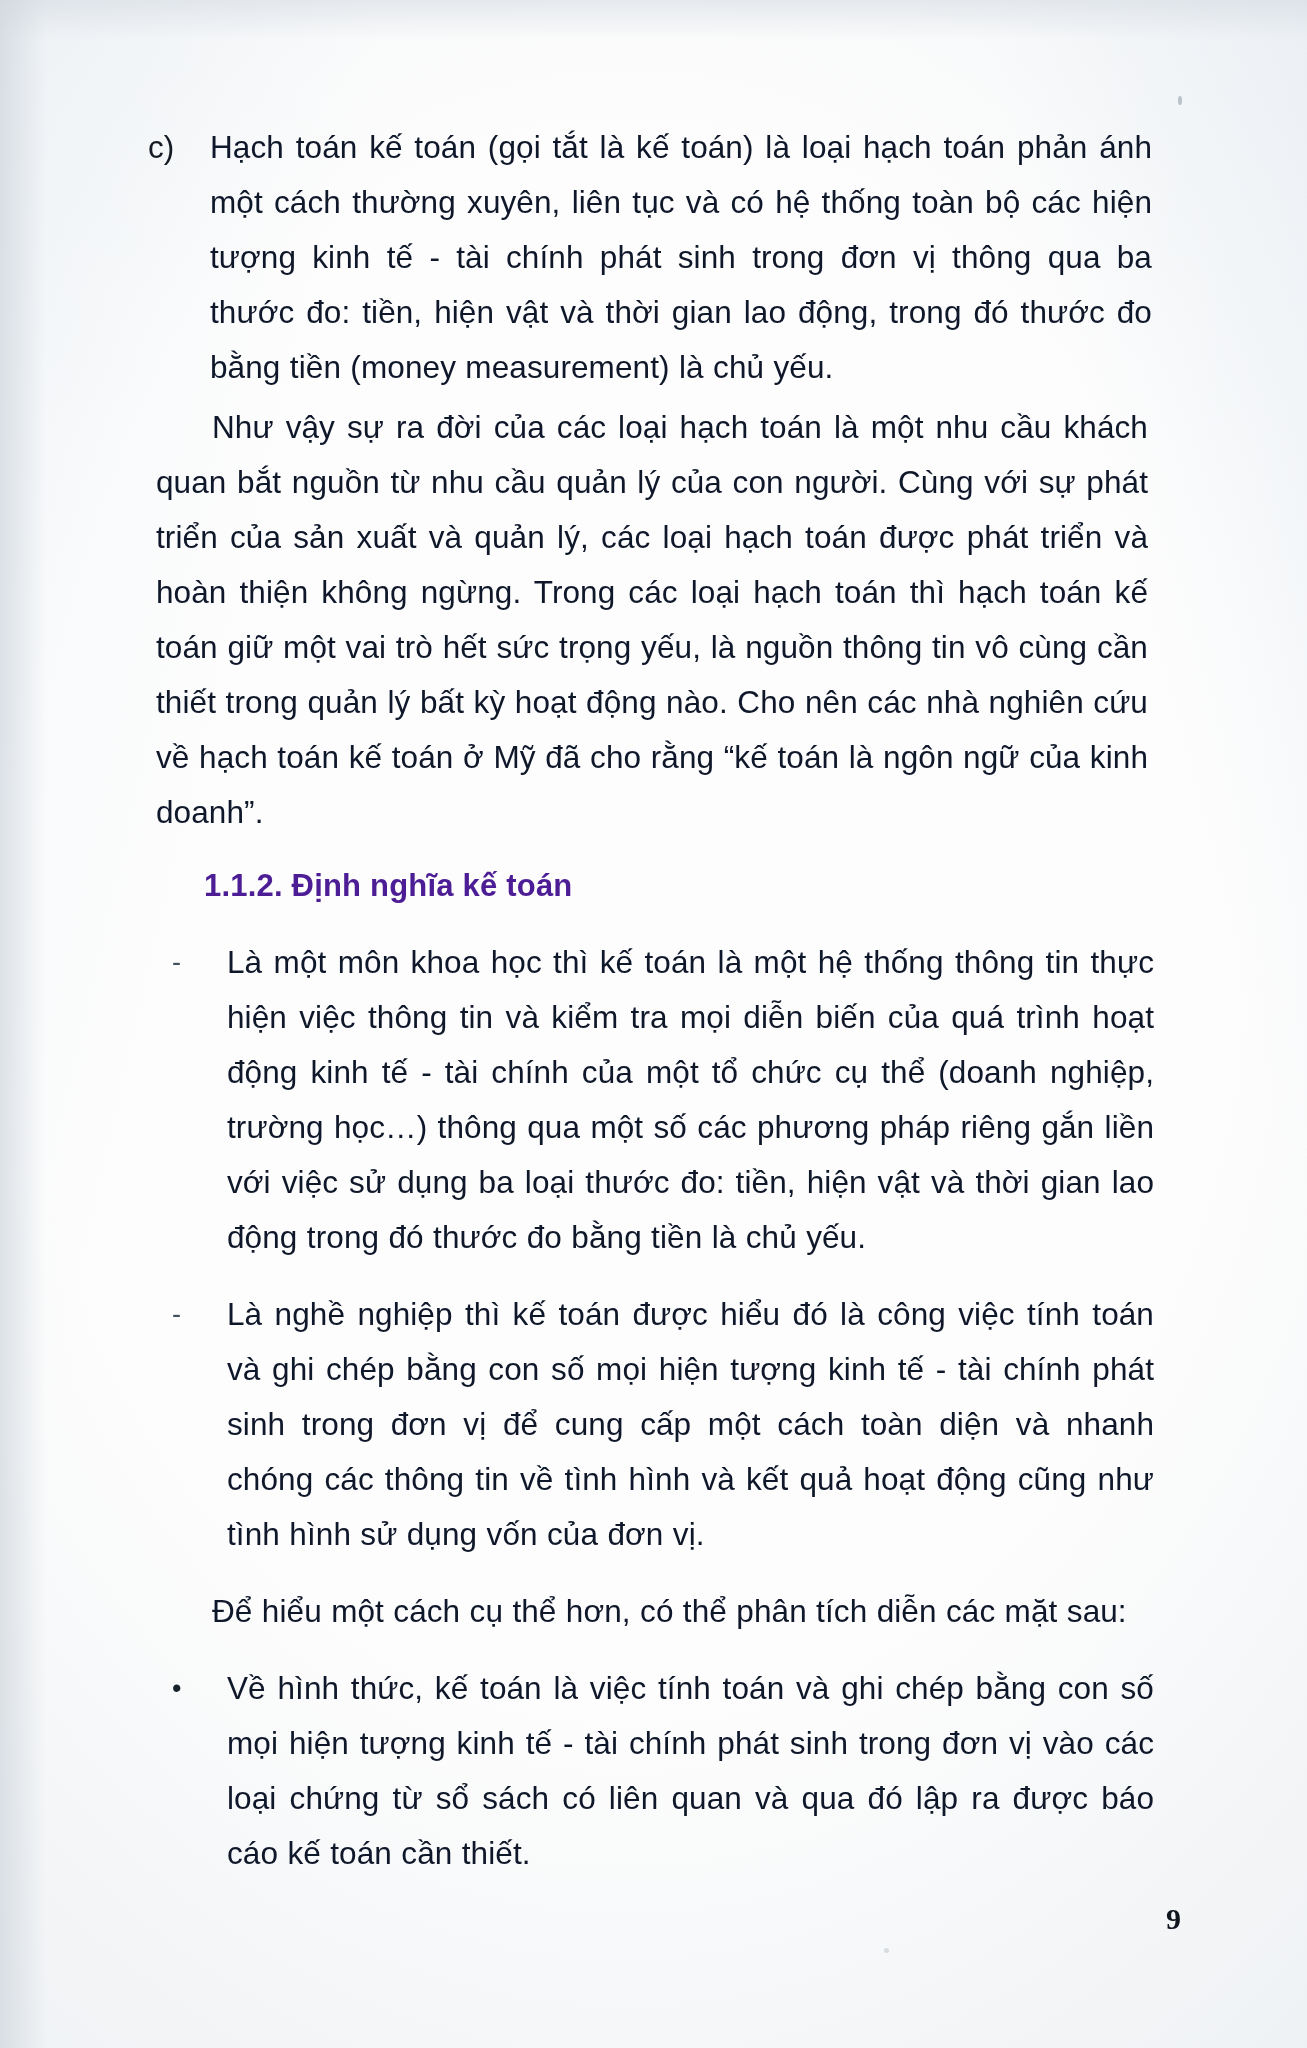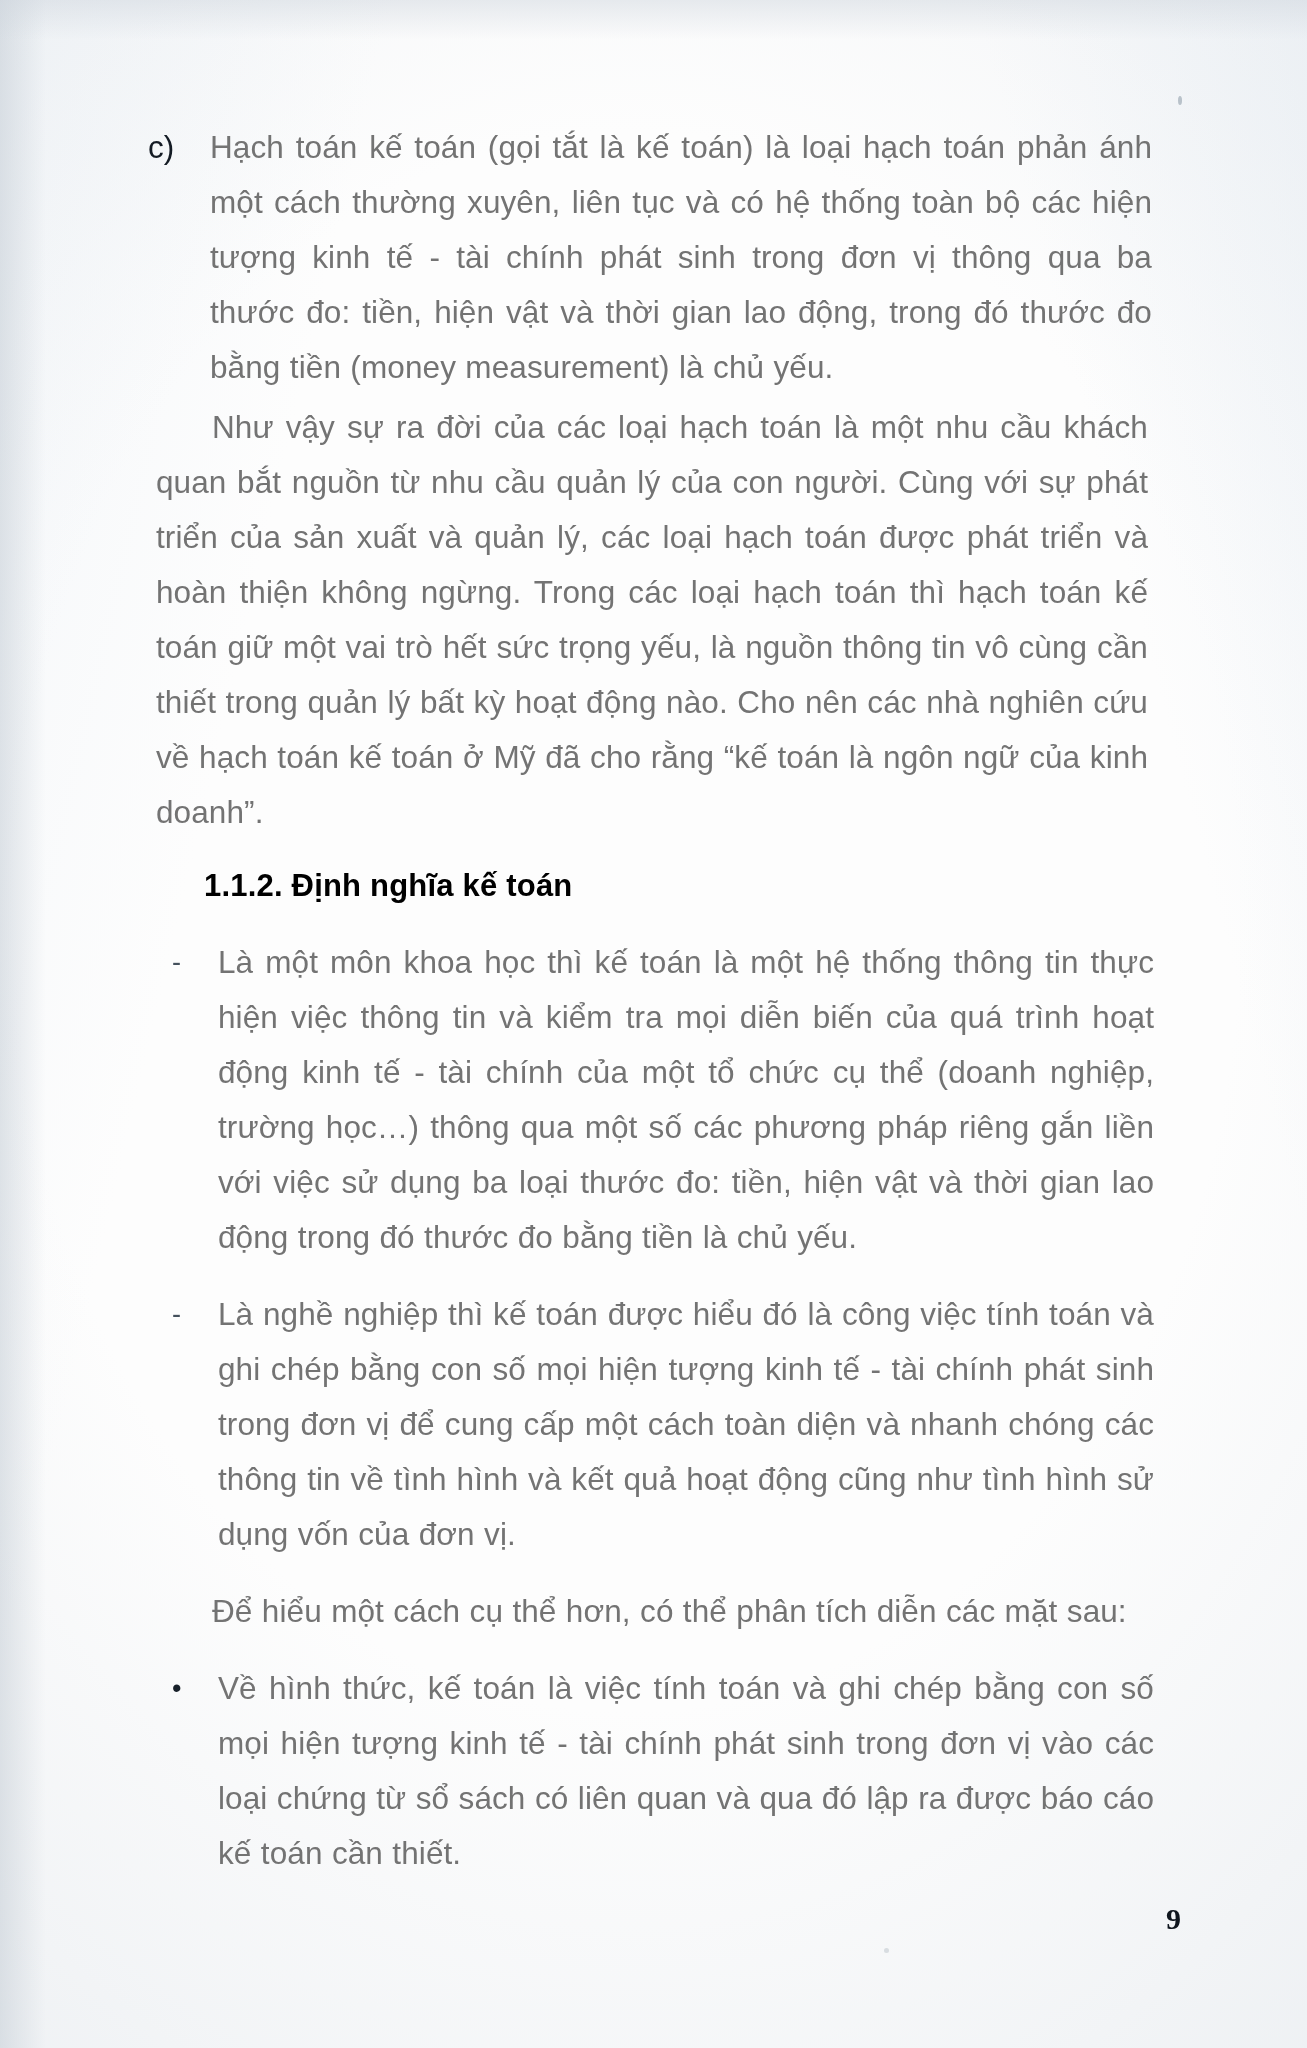--- a/index.html
+++ b/index.html
@@ -40,21 +40,21 @@
     background: linear-gradient(180deg, rgba(205,212,220,0.45), rgba(255,255,255,0));
     pointer-events: none;
   }
   .content {
     position: absolute;
     left: 148px;
     top: 120px;
     width: 1010px;
   }
   .bodytext {
-    color: #737373;
+    color: #0f172a;
     font-size: 31.5px;
     line-height: 55px;
     letter-spacing: 0.1px;
     text-align: justify;
     text-justify: inter-word;
     word-spacing: 0.5px;
   }
   
   .lettered-item {
     display: flex;
@@ -73,21 +73,21 @@
   }
   
   .para {
     text-indent: 56px;
     margin: 8px;
     padding-right: 2px;
   }
   .para.tight { margin-top: 2px; }
 
   .heading {
-    color: #000000;
+    color: #4c1d95;
     font-size: 31px;
     font-weight: bold;
     line-height: 55px;
     margin: 18px 0 4px 56px;
     letter-spacing: 0.2px;
   }
 
   
   .list-item {
     display: flex;
@@ -107,20 +107,21 @@
     font-size: 27px;
     color: #44505c;
   }
   .list-marker.dot {
     font-size: 27px;
     color: #18202a;
   }
   .list-body {
     flex: 1 1 auto;
     padding-right: 4px;
+    margin-left: 9px;
   }
   .list-body .bodytext { line-height: 55px; }
 
   .page-number {
     position: absolute;
     right: 126px;
     bottom: 112px;
     font-size: 30px;
     font-weight: bold;
     color: #10161e;

